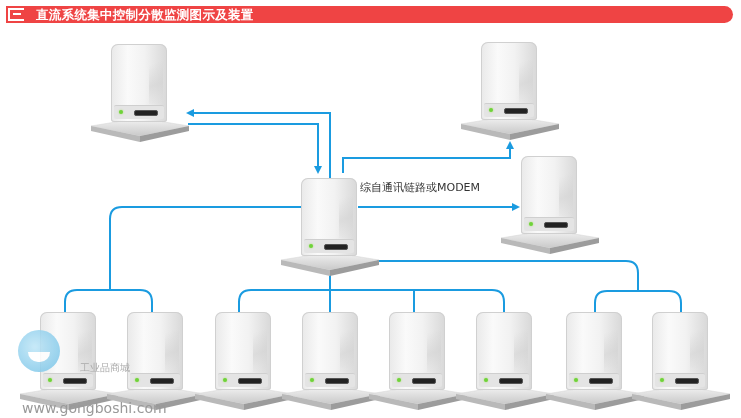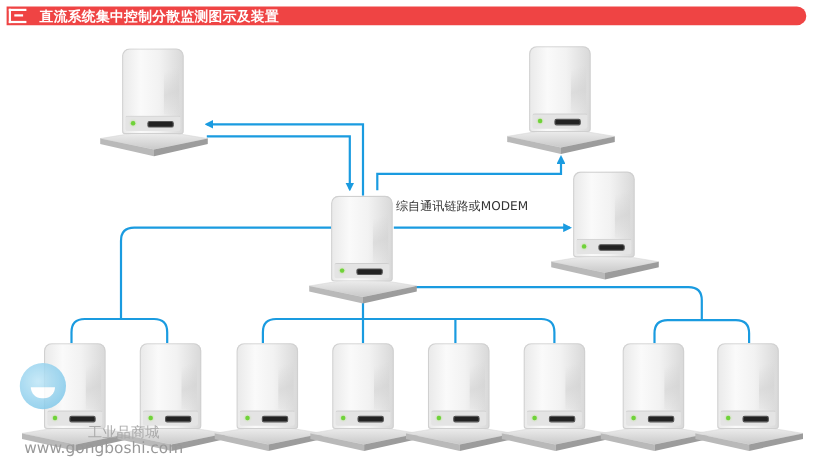--- a/index.html
+++ b/index.html
@@ -14,21 +14,21 @@
   .body{position:absolute;left:20px;top:0;width:56px;height:78px;border-radius:7px 7px 3px 3px;
         background:linear-gradient(90deg,#e9e9e9 0%,#fafafa 30%,#f2f2f2 60%,#d8d8d8 100%);
         box-shadow:inset 0 0 0 1px #d0d0d0;}
   .body:before{content:"";position:absolute;right:4px;top:10px;width:14px;height:50px;background:linear-gradient(160deg,rgba(255,255,255,0) 20%,rgba(210,210,210,0.6) 60%,rgba(255,255,255,0) 100%);}
   .panel{position:absolute;left:3px;right:3px;bottom:3px;height:13px;background:#e4e4e4;border-radius:2px;border-top:1px solid #cfcfcf;}
   .led{position:absolute;left:5px;top:4px;width:4px;height:4px;border-radius:50%;background:#6fd23a;box-shadow:0 0 2px #9fe060;}
   .slot{position:absolute;right:6px;top:4px;width:22px;height:4px;border-radius:2px;background:#222;border:1px solid #555;}
   .lbl{position:absolute;top:8px;left:0;right:0;display:flex;flex-direction:row-reverse;justify-content:center;gap:2px;}
   .link-label{position:absolute;left:360px;top:159px;font-size:11px;color:#333;margin-top:21px;}
   .wm{position:absolute;left:22px;top:400px;font-size:14px;color:#999;}
-  .wm2{position:absolute;left:80px;top:384px;font-size:13px;color:#aaa;}
+  .wm2{position:absolute;left:80px;top:361px;font-size:10px;color:#aaa;}
   .mascot{position:absolute;left:18px;top:330px;width:42px;height:42px;border-radius:50%;background:radial-gradient(circle at 40% 40%,#bfe6f7,#6fc0e6);opacity:0.85;}
   .mascot:after{content:"";position:absolute;left:10px;top:22px;width:22px;height:10px;border-radius:0 0 12px 12px;background:#fff;}
 </style>
 </head>
 <body>
 
 <div class="hdr">
   <div class="hdr-icon"></div>
   <div class="hdr-title">直流系统集中控制分散监测图示及装置</div>
 </div>

